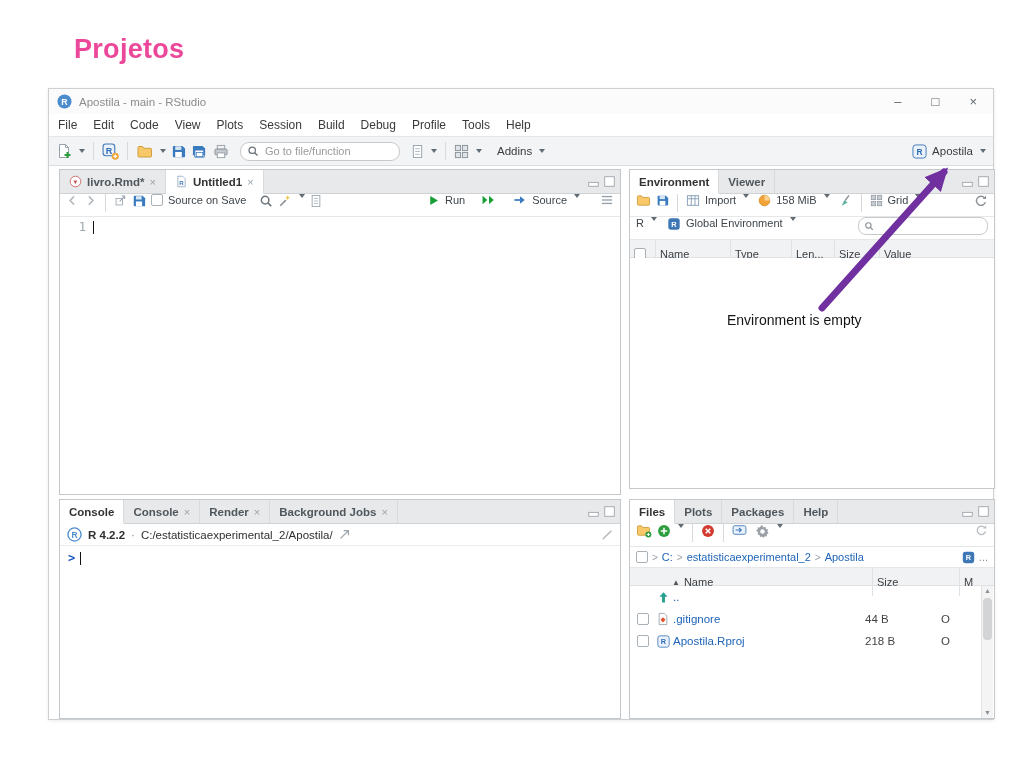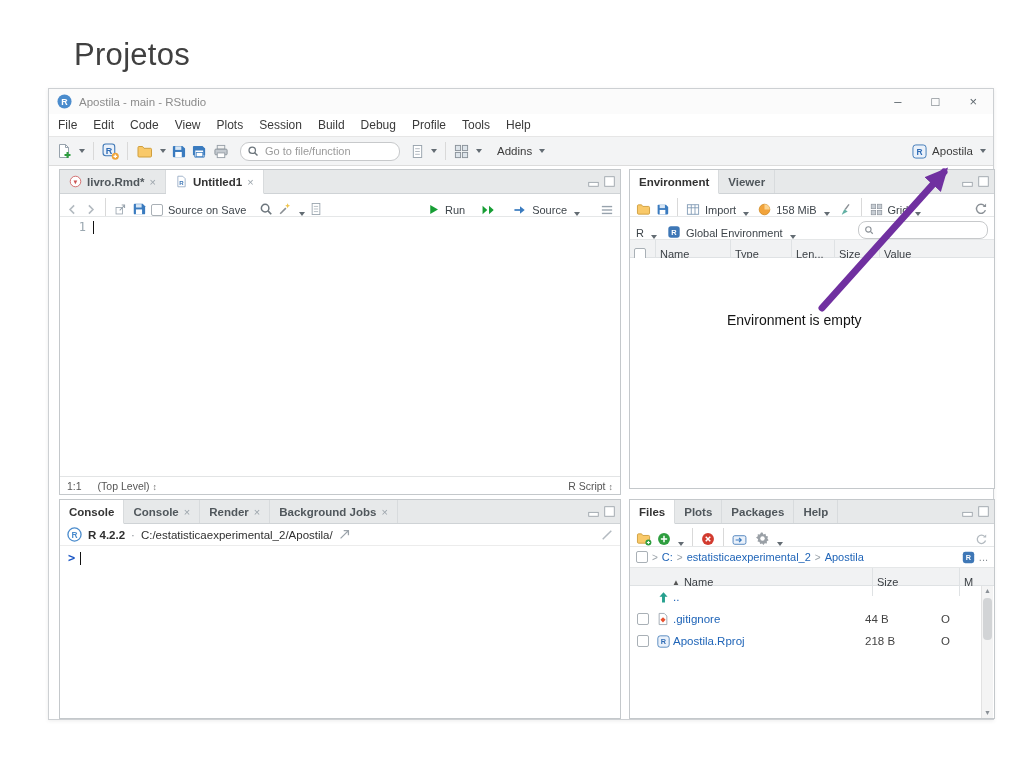--- a/index.html
+++ b/index.html
@@ -1,19 +1,19 @@
 <!DOCTYPE html>
 <html><head>
 <meta charset="utf-8">
 <style>
   html,body{margin:0;padding:0}
   body{width:1024px;height:768px;background:#fff;position:relative;overflow:hidden;
        font-family:"Liberation Sans",sans-serif;color:#333;-webkit-user-select:none}
   .abs{position:absolute}
-  .title{left:74px;top:16px;font-size:31px;font-weight:normal;color:#404040;letter-spacing:.3px}
+  .title{left:74px;top:16px;font-size:27px;font-weight:bold;color:#ec4899;letter-spacing:.3px}
   
   .window{left:48px;top:88px;width:944px;height:630px;background:#fff;border:1px solid #cdd0d3;
           box-shadow:0 1px 4px rgba(0,0,0,.08);font-size:12px}
   .titlebar{height:25px;display:flex;align-items:center;padding:0 8px;background:#fbfbfb}
   .win-title{color:#8c8c8c;font-size:11.5px;margin-left:7px}
   .win-controls{margin-left:auto;display:flex;gap:30px;color:#5d666d;font-size:13px;margin-right:8px}
   .win-controls span{cursor:default}
   .menubar{height:22px;display:flex;align-items:center;gap:16px;padding-left:9px;font-size:12px;color:#3a3a3a;background:#fff}
   .main-toolbar{height:28px;background:#f3f4f5;border-top:1px solid #e6e6e6;border-bottom:1px solid #dcdcdc;
                 display:flex;align-items:center;gap:5px;padding:0 7px}
@@ -29,21 +29,21 @@
   
   .pane{position:absolute;border:1px solid #c4c8cb;background:#fff;display:flex;flex-direction:column;overflow:hidden}
   .tabstrip{height:23px;background:#e7e9ea;border-bottom:1px solid #cfd3d6;display:flex;align-items:stretch;
             font-size:11.5px;flex-shrink:0}
   .tab{display:flex;align-items:center;gap:5px;padding:0 9px;border-right:1px solid #d8dbdd;
        font-weight:bold;color:#50575c;white-space:nowrap}
   .tab.active{background:#fff;color:#333;margin-bottom:-1px;border-bottom:1px solid #fff}
   .tab .x{color:#9ba4ab;font-weight:normal;font-size:11px}
   .tab-icon{width:13px;height:13px;flex-shrink:0}
   .pane-buttons{margin-left:auto;display:flex;align-items:center;gap:3px;padding-right:4px}
-  .subtoolbar{height:22px;border-bottom:1px solid #e5e7e8;display:flex;align-items:flex-end;gap:5px;
+  .subtoolbar{height:22px;border-bottom:1px solid #e5e7e8;display:flex;align-items:flex-start;gap:5px;
               padding:0 6px;font-size:11px;color:#3e454b;background:#fff;flex-shrink:0}
   .grid-header{height:17px;background:#f1f2f3;border-bottom:1px solid #dfe2e4;display:flex;
                font-size:11px;color:#3a3f44;flex-shrink:0}
   .grid-header .col{display:flex;align-items:center;padding:14px 4px;border-right:1px solid #dfe2e4;overflow:hidden;white-space:nowrap}
   .cb{width:10px;height:10px;border:1px solid #a9b0b6;border-radius:2px;background:#fff;display:inline-block;flex-shrink:0}
   .searchbox{height:16px;border:1px solid #c7c9cb;border-radius:8px;background:#fff;display:flex;
              align-items:center;gap:3px;padding:0 5px}
   
   .editor{flex:1;display:flex;font-family:"DejaVu Sans Mono",monospace;font-size:12px;overflow:hidden}
   .gutter{width:26px;color:#9aa7b0;text-align:right;padding:3px 7px 0 0}
@@ -322,26 +322,20 @@
               <line x1="2" y1="7" x2="14" y2="7"></line>
               <line x1="2" y1="11" x2="14" y2="11"></line>
             </g>
           </svg>
       </span>
     </div>
     <div class="editor">
       <div class="gutter"><span>1</span></div>
       <div class="edit-area"><span class="cursor-bar"></span></div>
     </div>
-    <div class="statusbar">
-      <span>1:1</span>
-      <span><span>(Top Level)</span><span class="updown">↕</span></span>
-      <span class="spacer"></span>
-      <span><span>R Script</span><span class="updown">↕</span></span>
-    </div>
   </div>
 
   <div class="pane" style="left:580px;top:80px;width:364px;height:318px">
     <div class="tabstrip">
       <div class="tab active">
           <span>Environment</span>
         </div>
       <div class="tab">
           <span>Viewer</span>
         </div>

